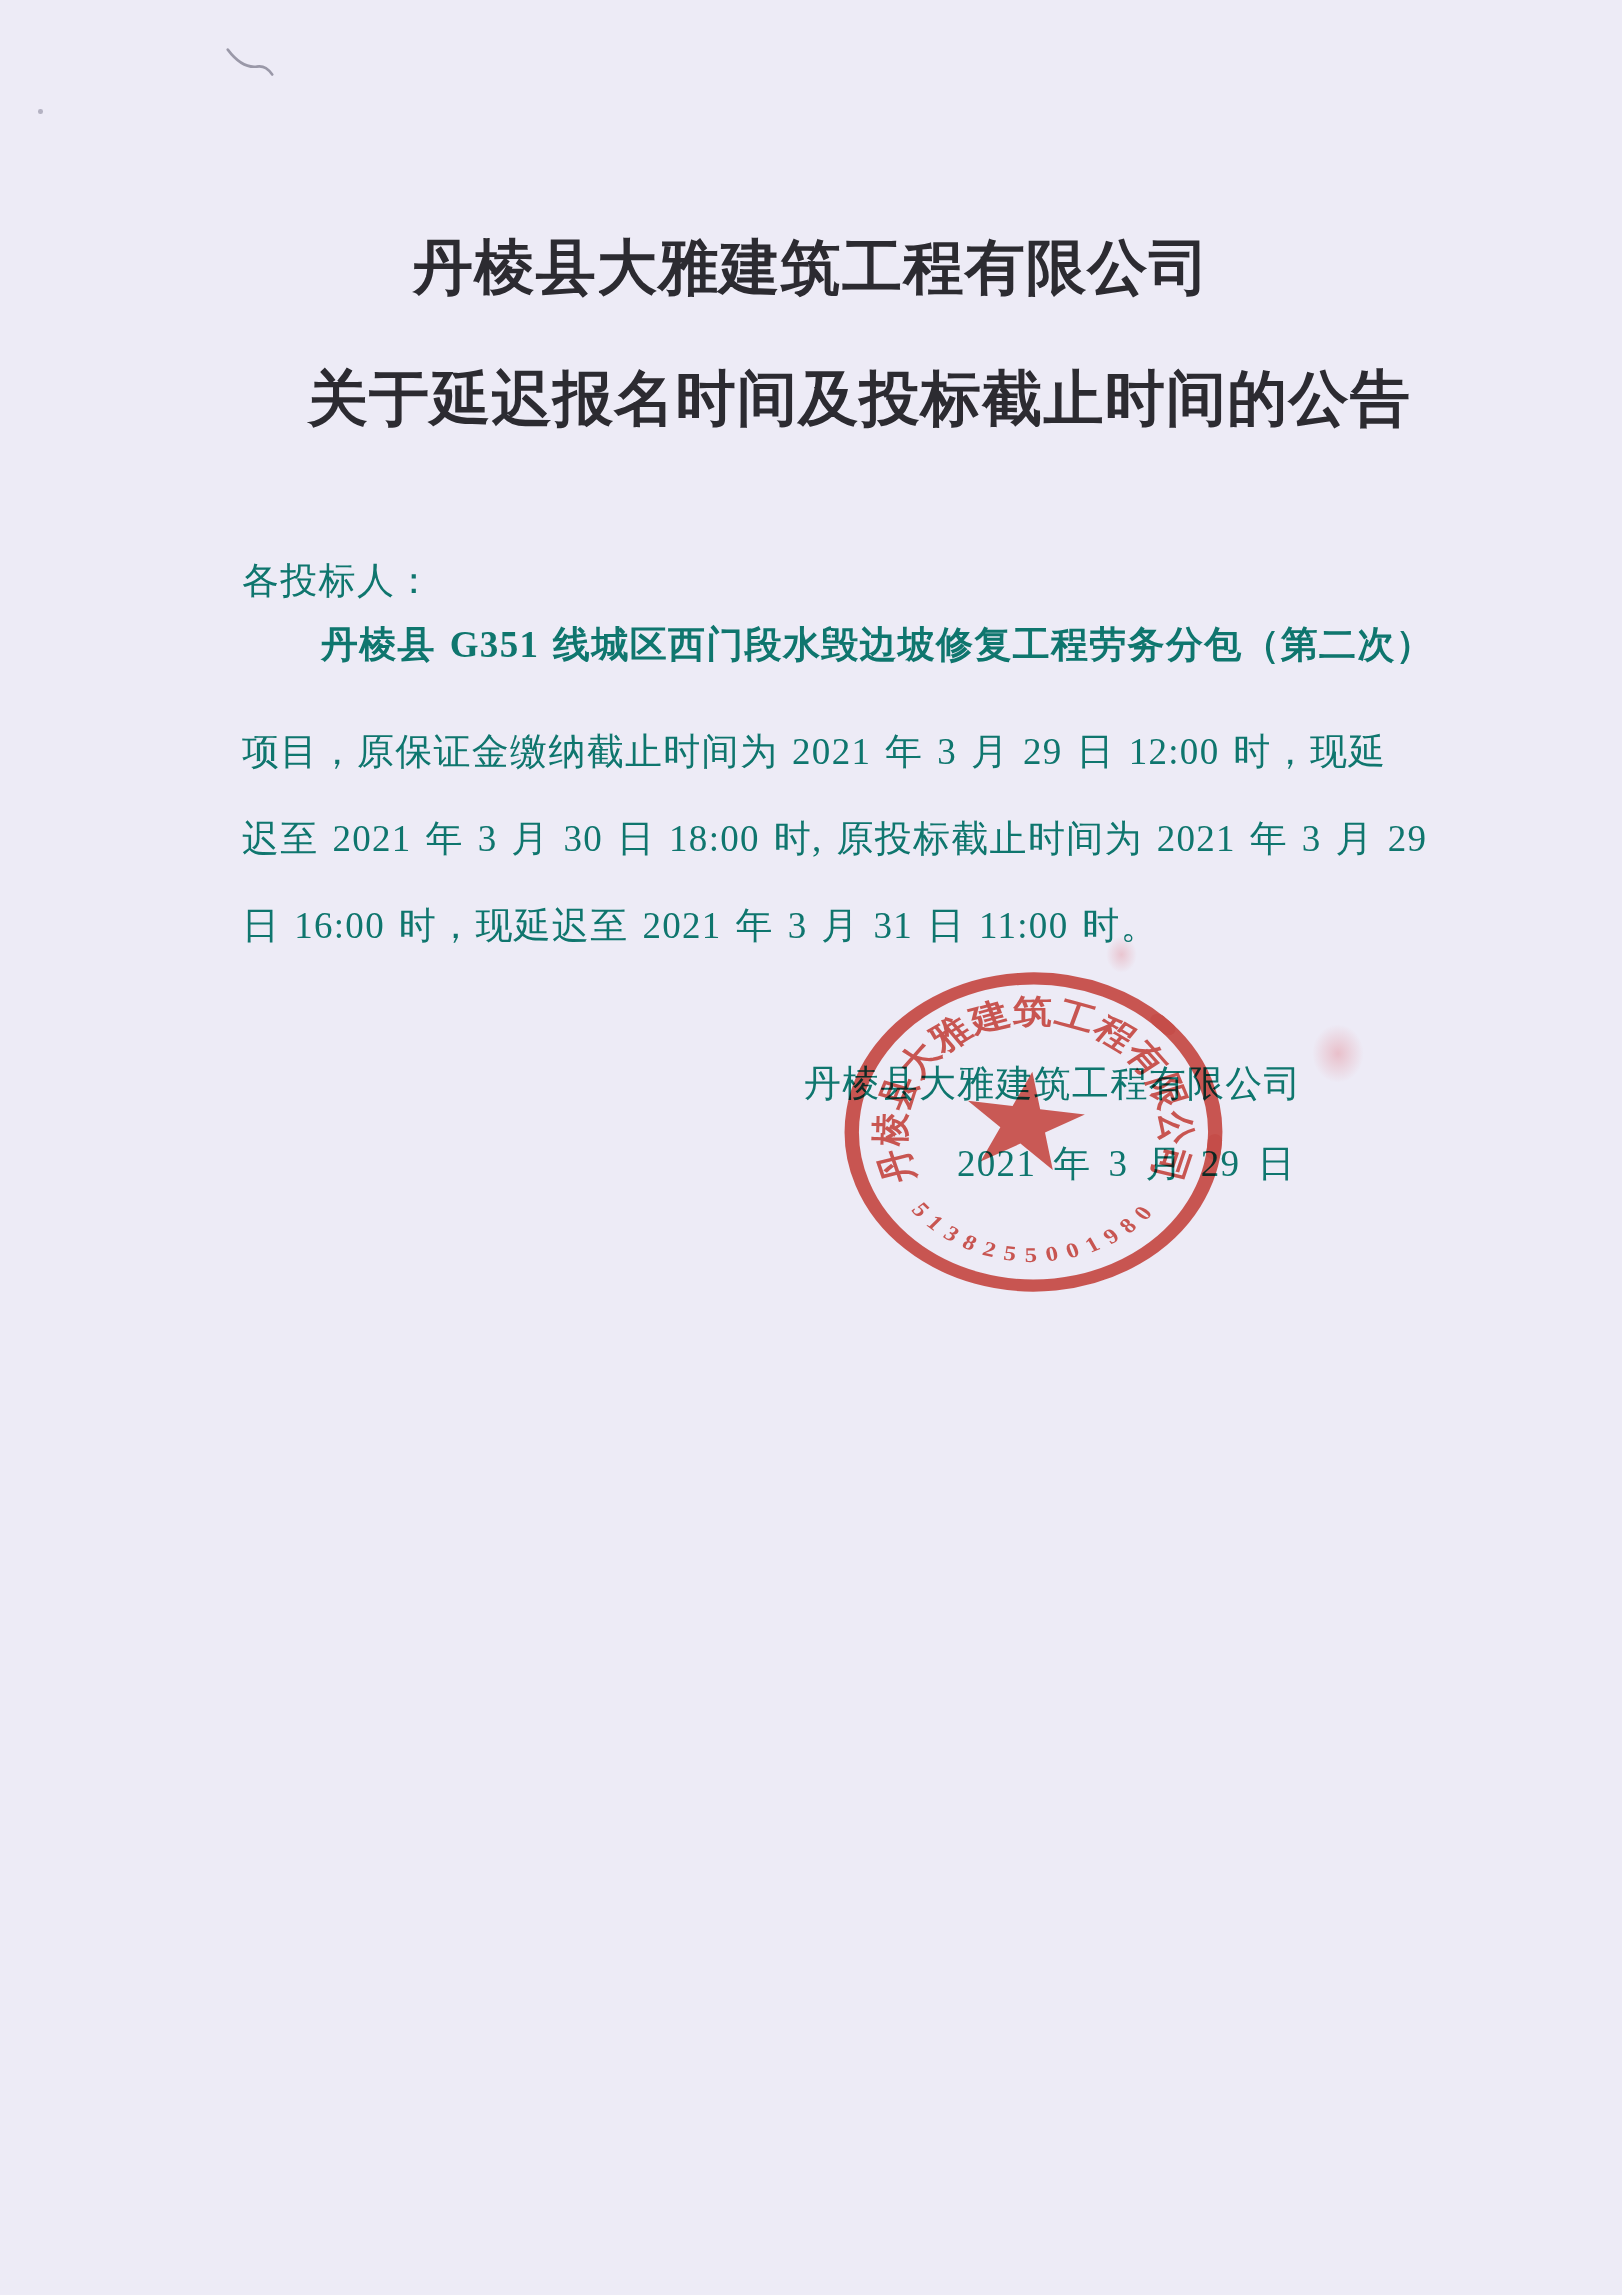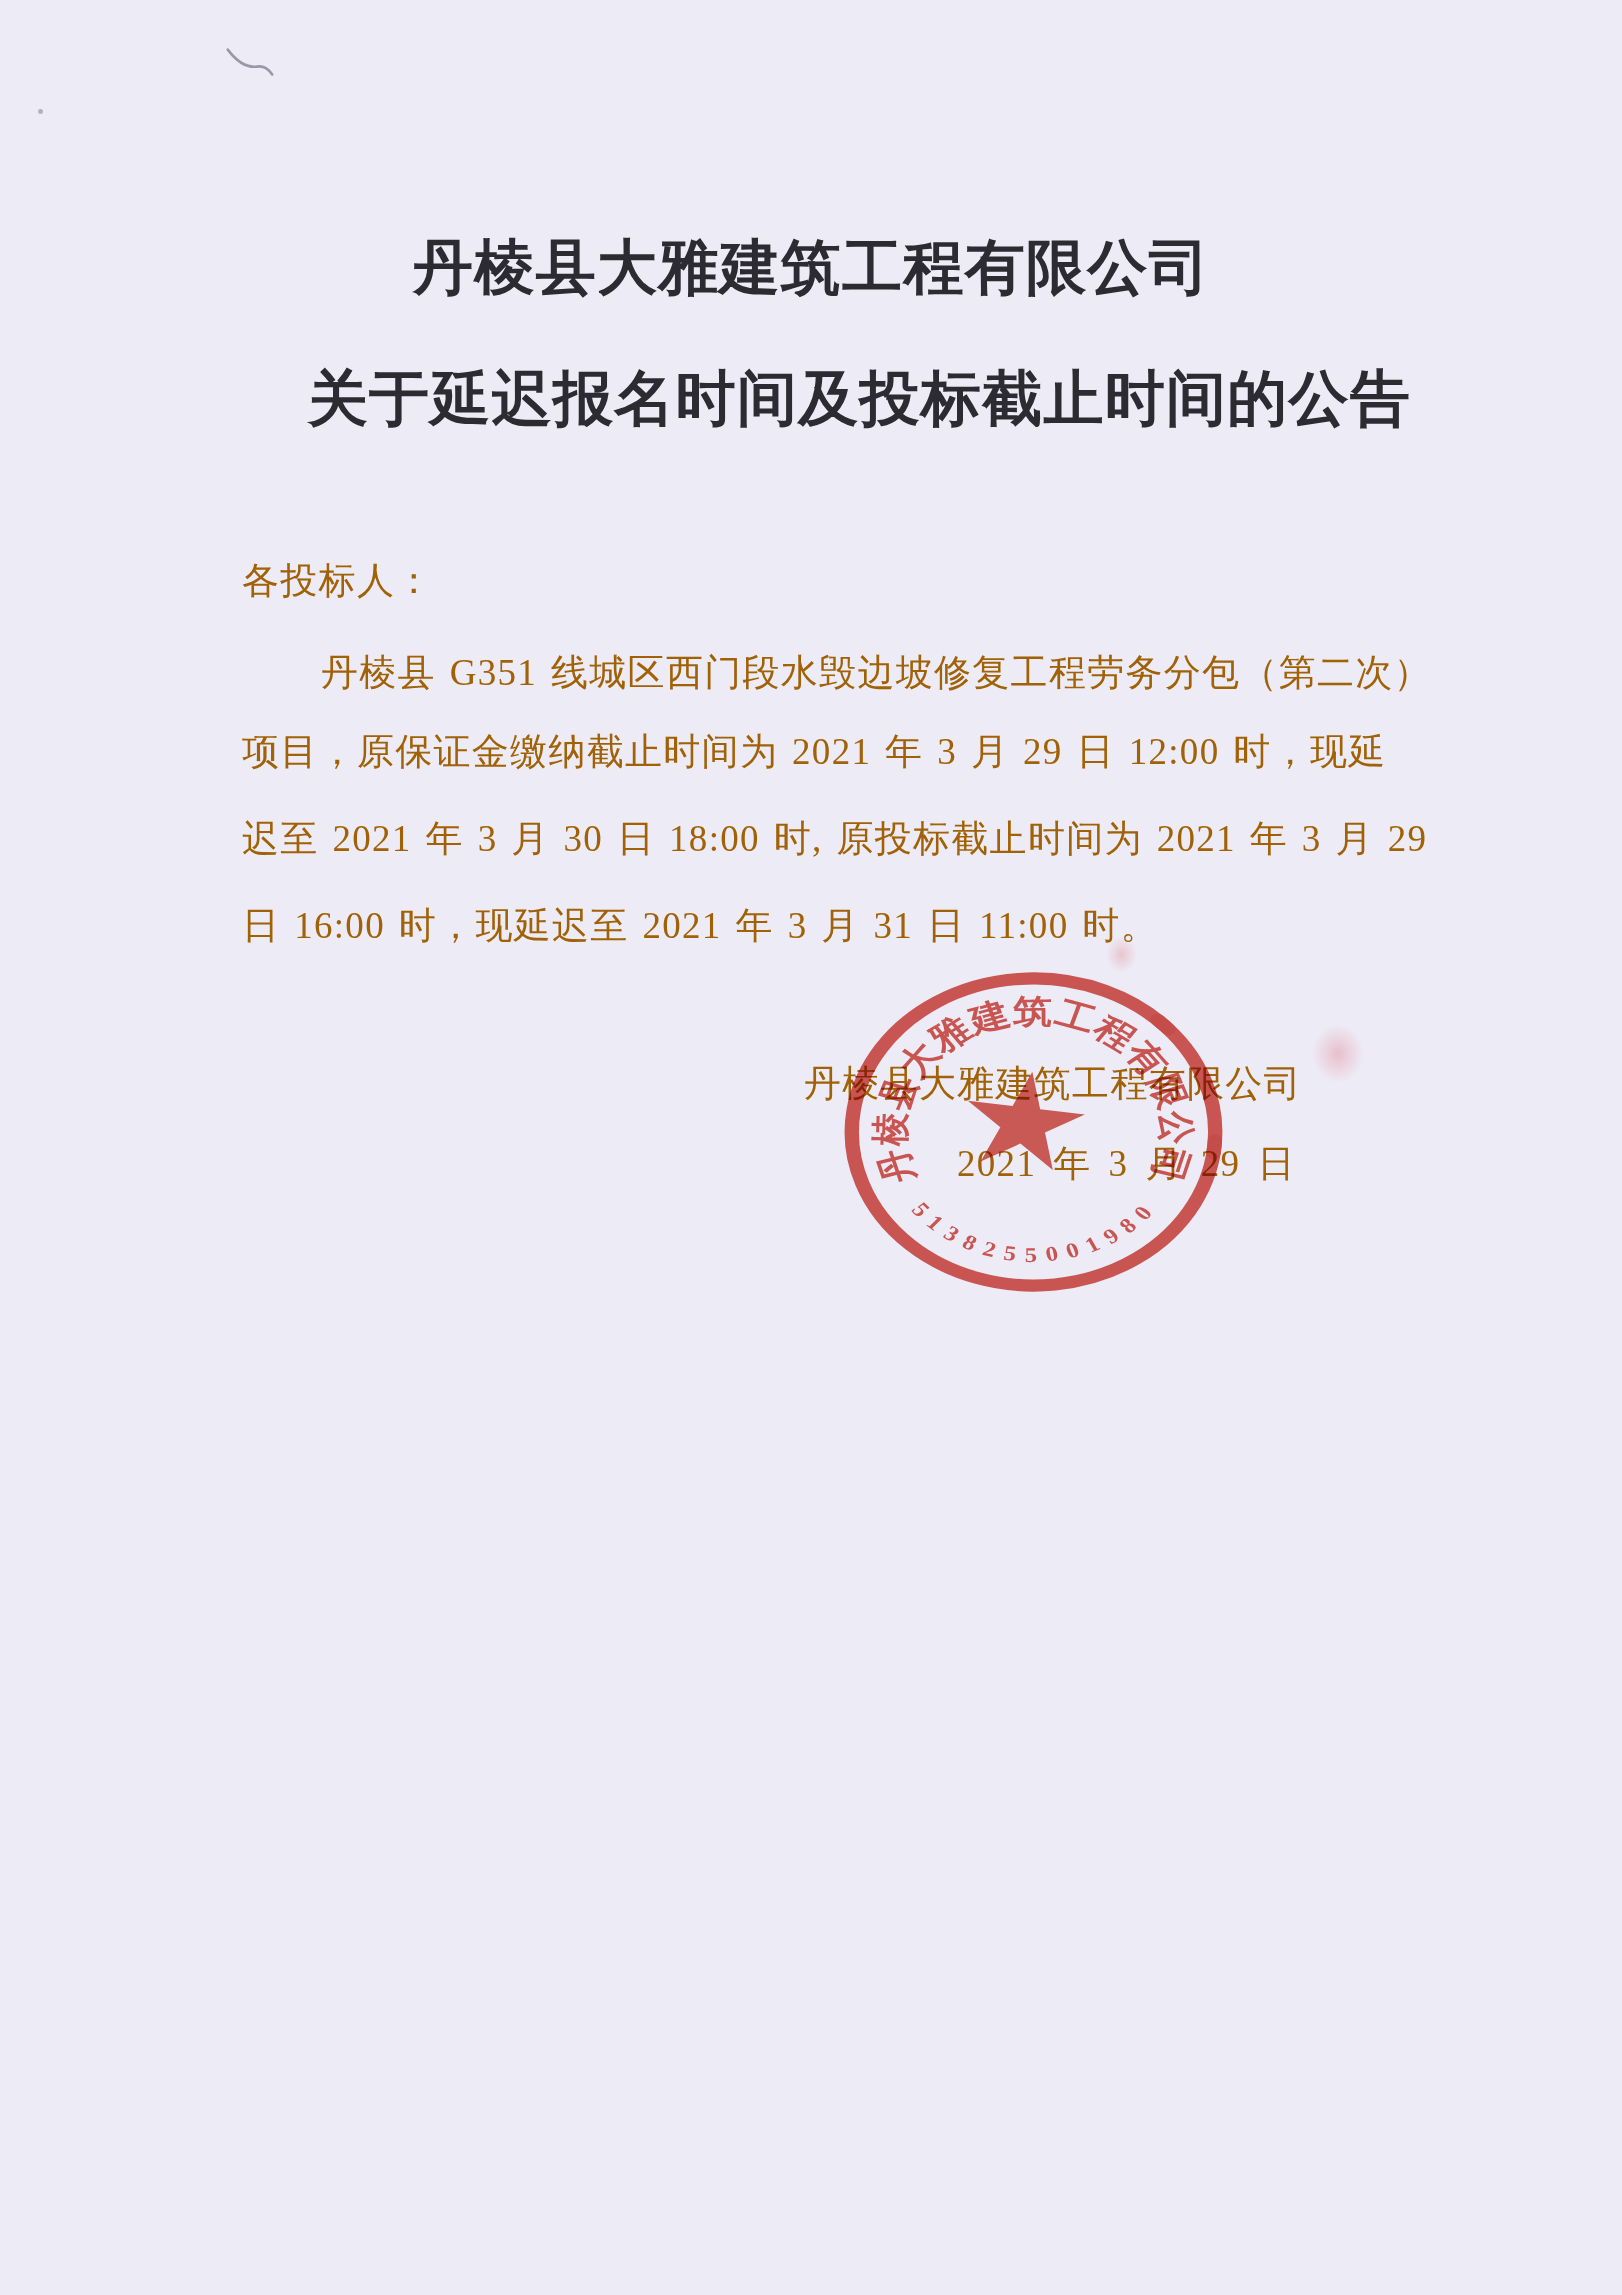--- a/index.html
+++ b/index.html
@@ -21,24 +21,24 @@
     white-space: nowrap;
   }
   .title-1 { top: 228px; }
   .title-2 { top: 359px; padding-left: 48px; }
   .body-text {
     position: absolute;
     font-size: 37px;
     letter-spacing: 1.3px;
     word-spacing: 3.3px;
     white-space: nowrap;
-    color: #a16207;
+    color: #0f766e;
   }
   .salutation { left: 242px; top: 556px; }
-  .pline-0 { left: 321px; top: 648px; }
+  .pline-0 { left: 321px; top: 620px; font-weight: bold; }
   .pline-1 { left: 242px; top: 727px; }
   .pline-2 { left: 242px; top: 814px; }
   .pline-3 { left: 242px; top: 901px; }
   .signature-company { left: 804px; top: 1059px; }
   .signature-date { left: 926px; top: 1139px; word-spacing: 6.5px; margin-left: 31px; }
   .stamp {
     position: absolute;
     left: 824px; top: 949px;
     width: 419px; height: 366px;
     mix-blend-mode: multiply;

